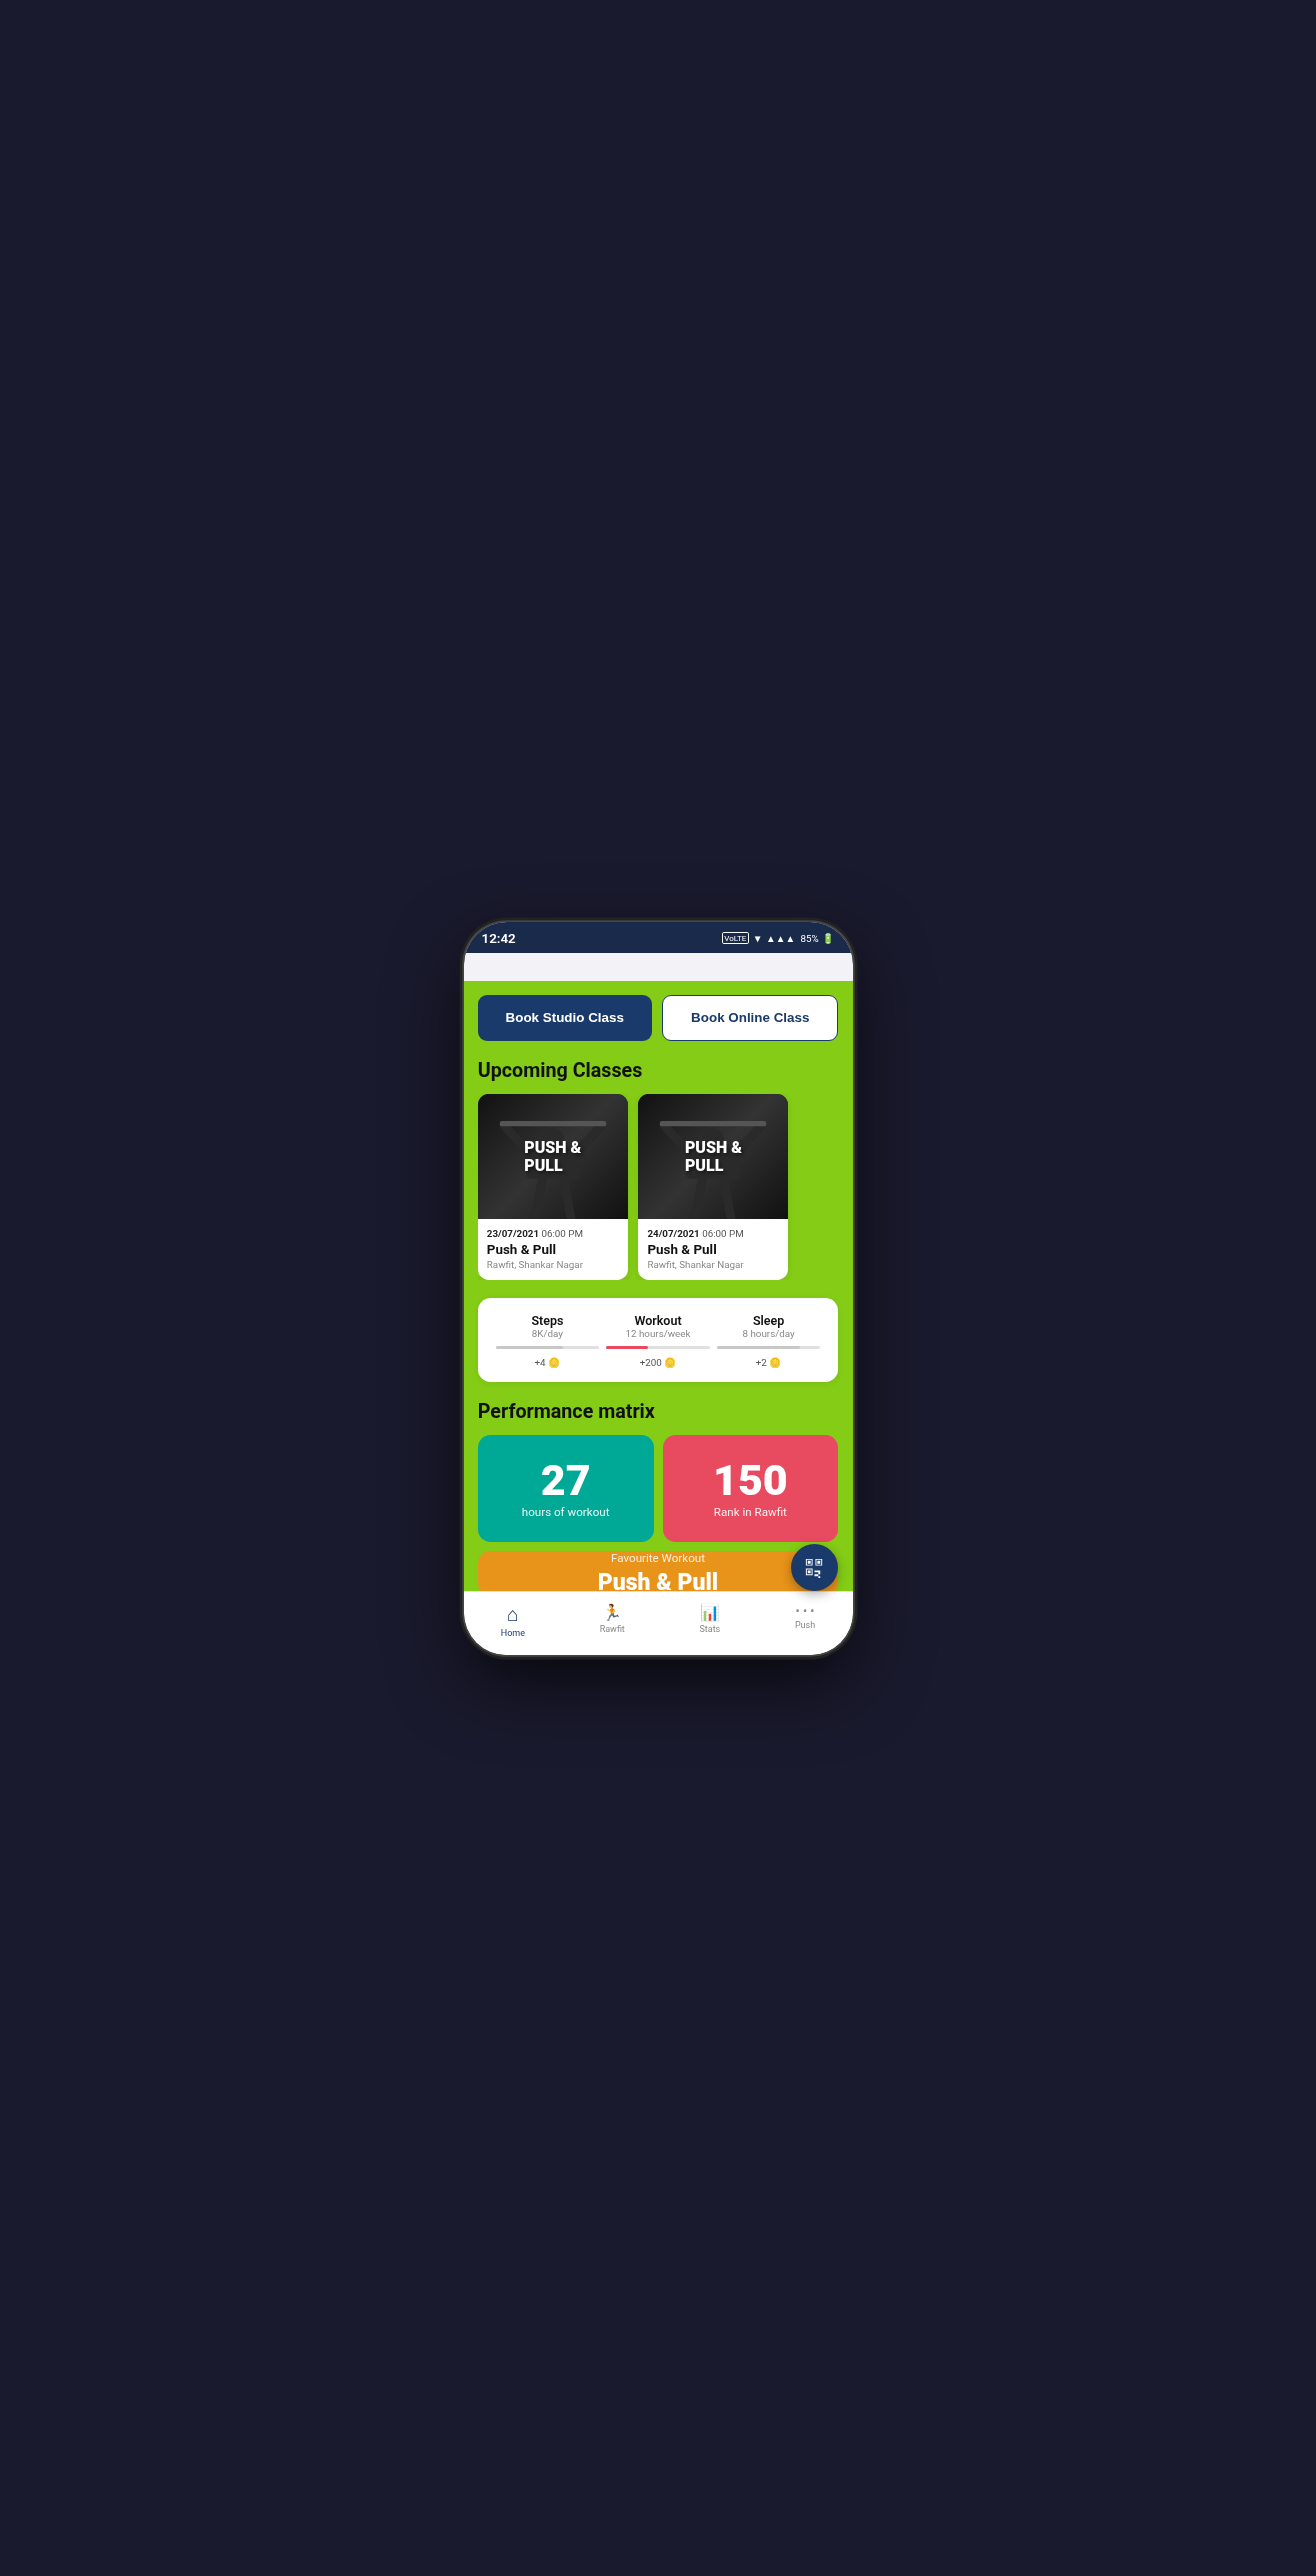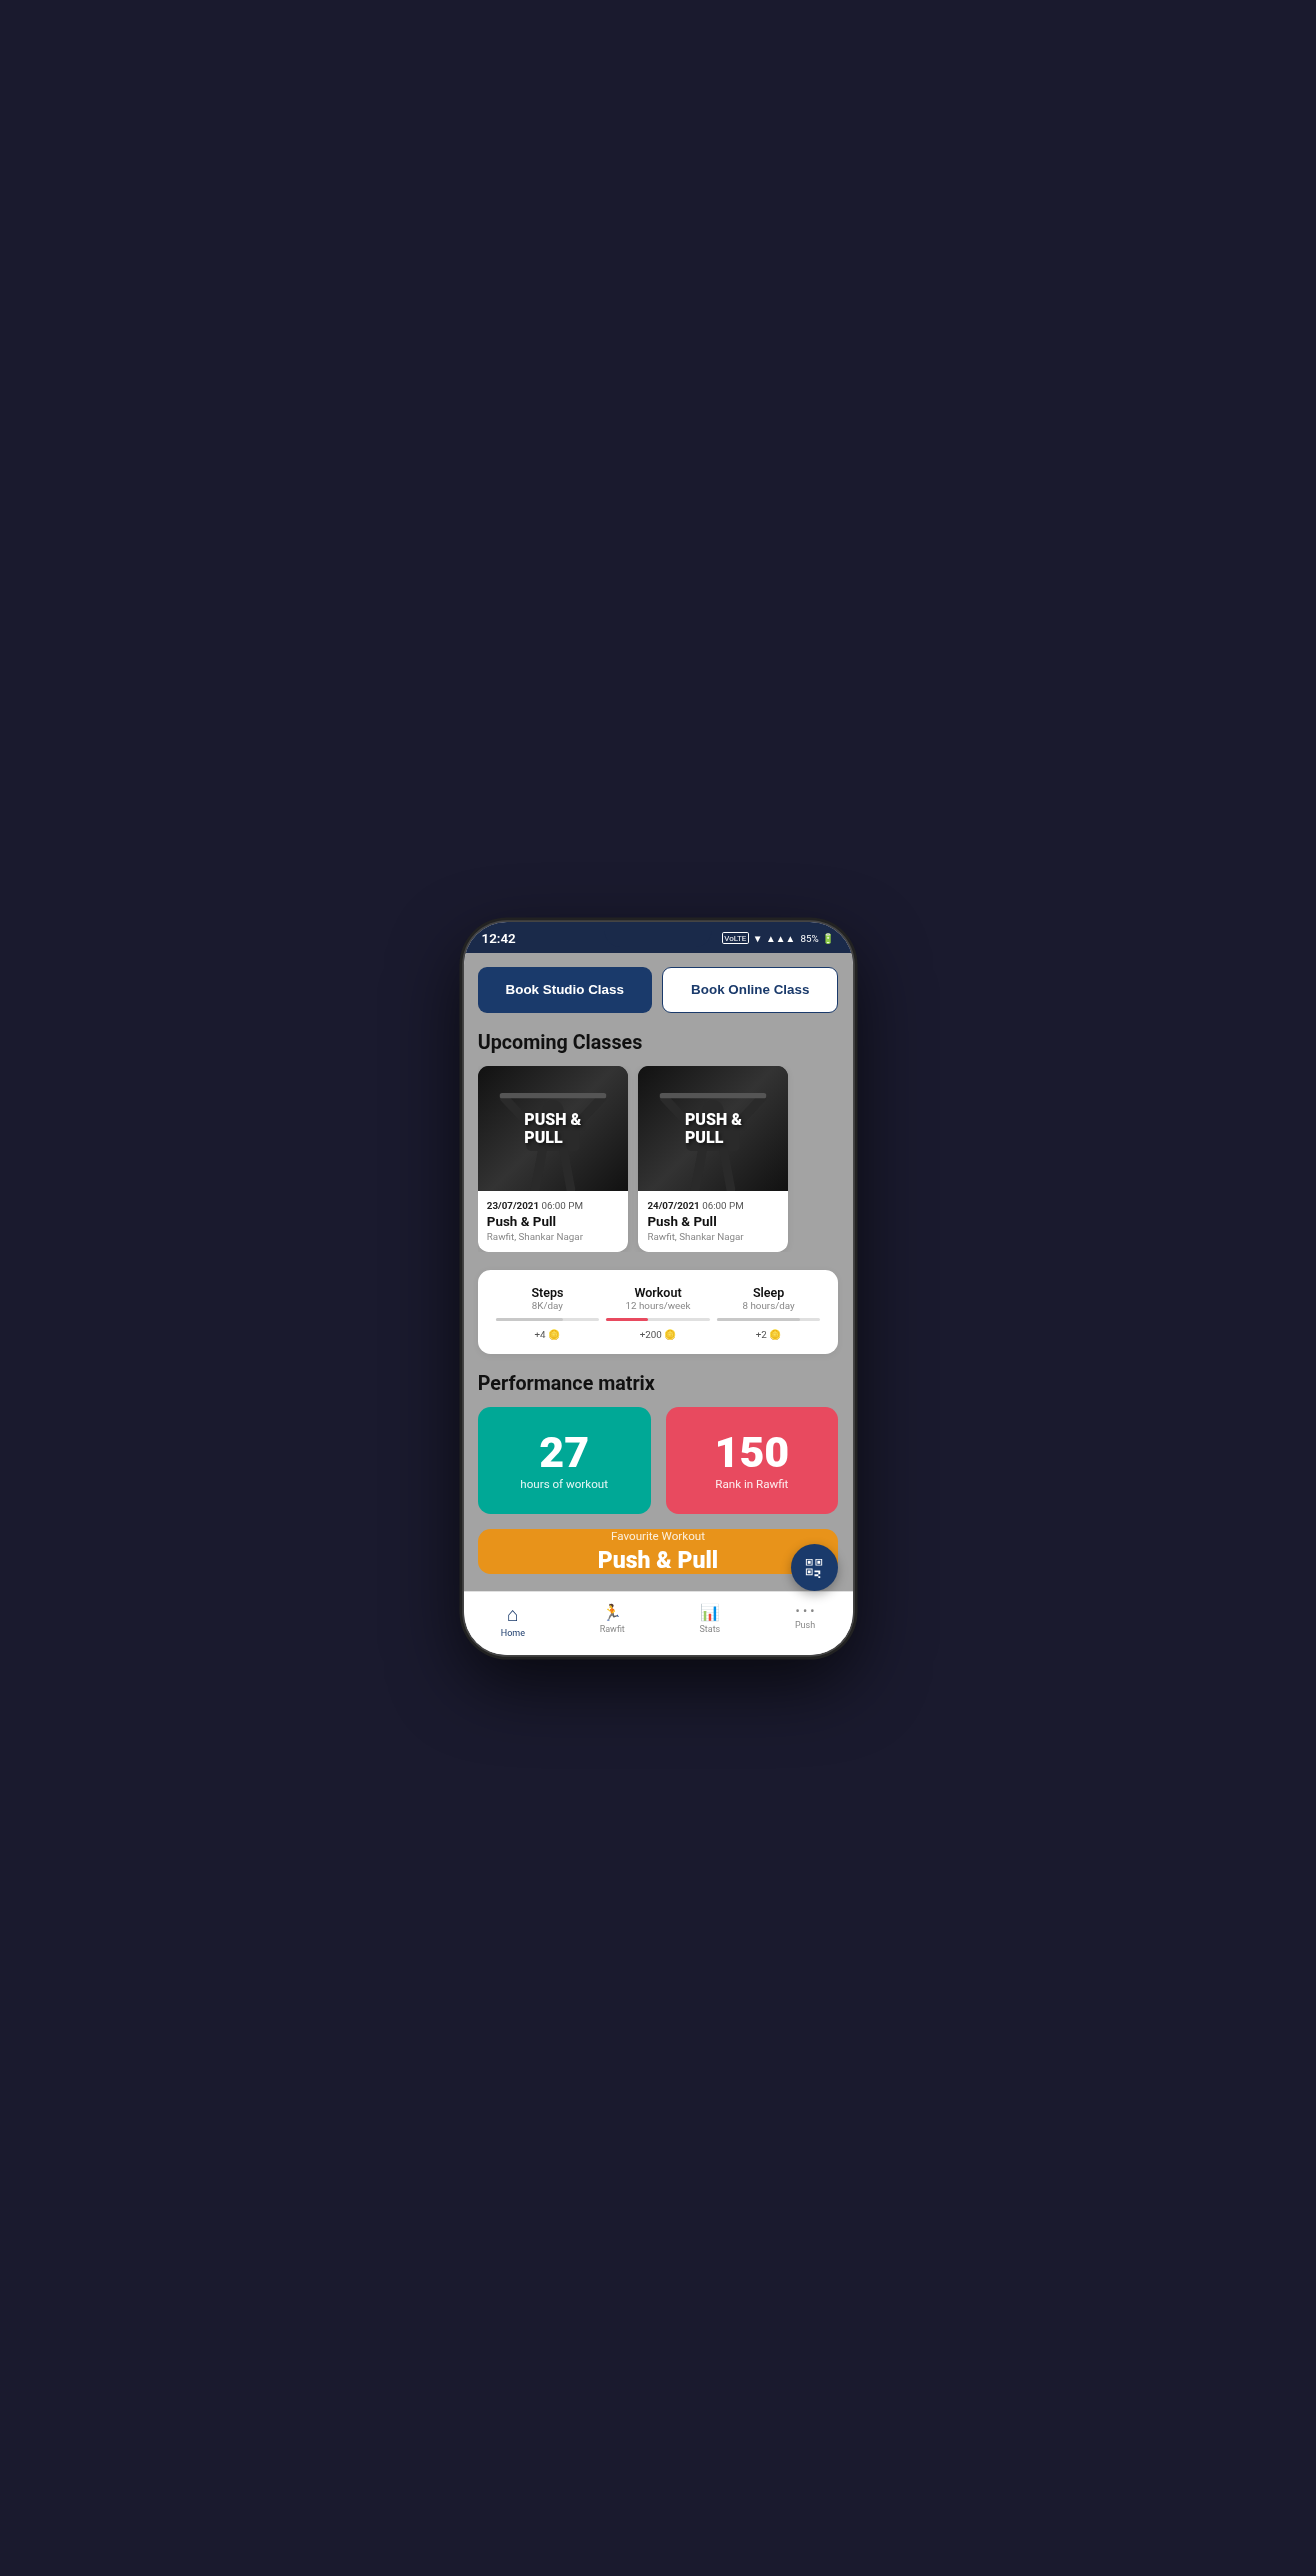--- a/index.html
+++ b/index.html
@@ -76,22 +76,23 @@
       height: 25px;
       background: #1a2a4a;
       border-radius: 0 0 16px 16px;
       z-index: 10;
     }
 
     
     .scroll-content {
       flex: 1;
       overflow-y: auto;
-      background: #a3a3a3;
+      background: #84cc16;
       padding-bottom: 63px;
+      margin-top: 28px;
     }
 
     .scroll-content::-webkit-scrollbar { display: none; }
 
     
     .content-area {
       padding: 14.3px 14.3px 0;
     }
 
     
@@ -261,21 +262,21 @@
 
     .stat-coins {
       font-size: 9.8px;
       color: #555;
     }
 
     
     .perf-grid {
       display: grid;
       grid-template-columns: 1fr 1fr;
-      gap: 15px;
+      gap: 9px;
       margin-bottom: 0;
     }
 
     .perf-card {
       border-radius: 12.5px;
       padding: 18px 14.3px;
       display: flex;
       flex-direction: column;
       align-items: center;
       justify-content: center;

